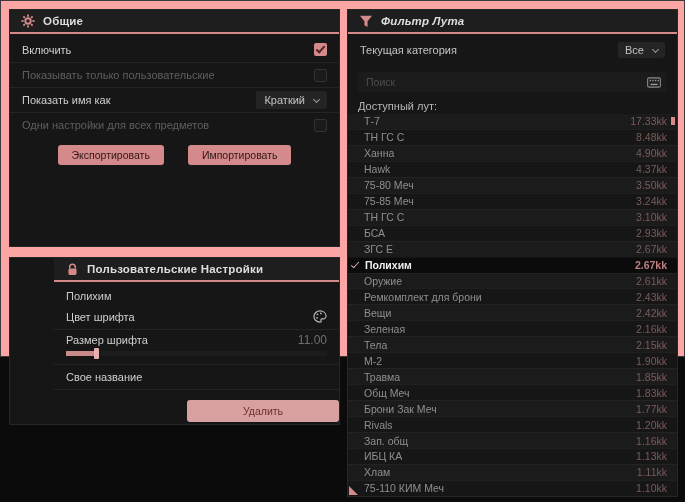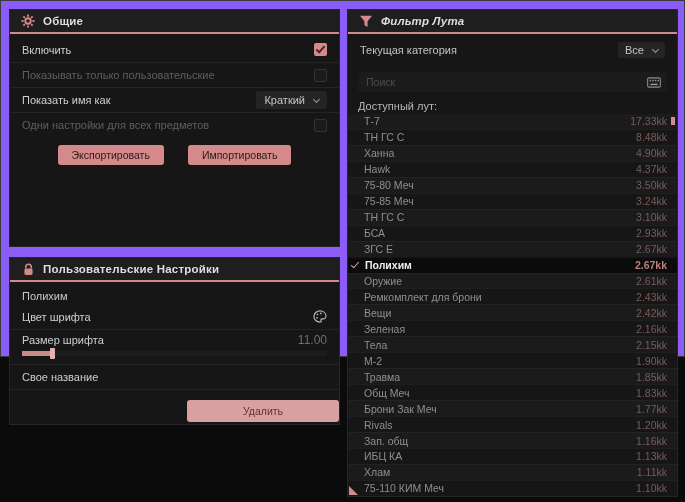--- a/index.html
+++ b/index.html
@@ -6,24 +6,24 @@
     --accent:#d48a8a;
     --accent-soft:#d8a0a0;
     --panel:#161616;
     --header:#1e1e1e;
     --text:#cfcfcf;
     --dim:#5f5f5f;
     --val:#7c5b5b;
   }
   *{box-sizing:border-box;margin:0;padding:0;font-family:"Liberation Sans",sans-serif;}
   html,body{width:685px;height:502px;background:#0b0b0b;overflow:hidden;}
-  .screen{position:relative;width:685px;height:357px;border:1px solid #3a3a3a;background:#8b5cf6;}
+  .screen{position:relative;width:685px;height:357px;border:1px solid #3a3a3a;background:#fca5a5;}
   .panel{position:absolute;background:var(--panel);border:1px solid #262626;display:flex;flex-direction:column;}
   #panel-general{left:8px;top:8px;width:331px;height:238px;}
-  #panel-user{left:8px;top:256px;width:331px;height:168px;}
+  #panel-user{left:8px;top:256px;width:331px;height:168px;padding-left:44px;}
   #panel-loot{left:346px;top:8px;width:331px;height:488px;}
   .panel-header{flex:0 0 24px;background:var(--header);display:flex;align-items:center;gap:8px;
     padding:0 11px;border-bottom:2px solid var(--accent);}
   .panel-title{font-size:11.5px;font-weight:bold;color:#dedede;letter-spacing:.2px;}
   .panel-title.italic{font-style:italic;}
   .hicon{width:14px;height:14px;flex:0 0 14px;display:flex;align-items:center;justify-content:center;}
   .row{display:flex;align-items:center;justify-content:space-between;padding:0 12px;min-height:25px;
     font-size:11px;color:var(--text);}
   .row + .row{border-top:1px solid #242424;}
   .row.dim{color:var(--dim);}

